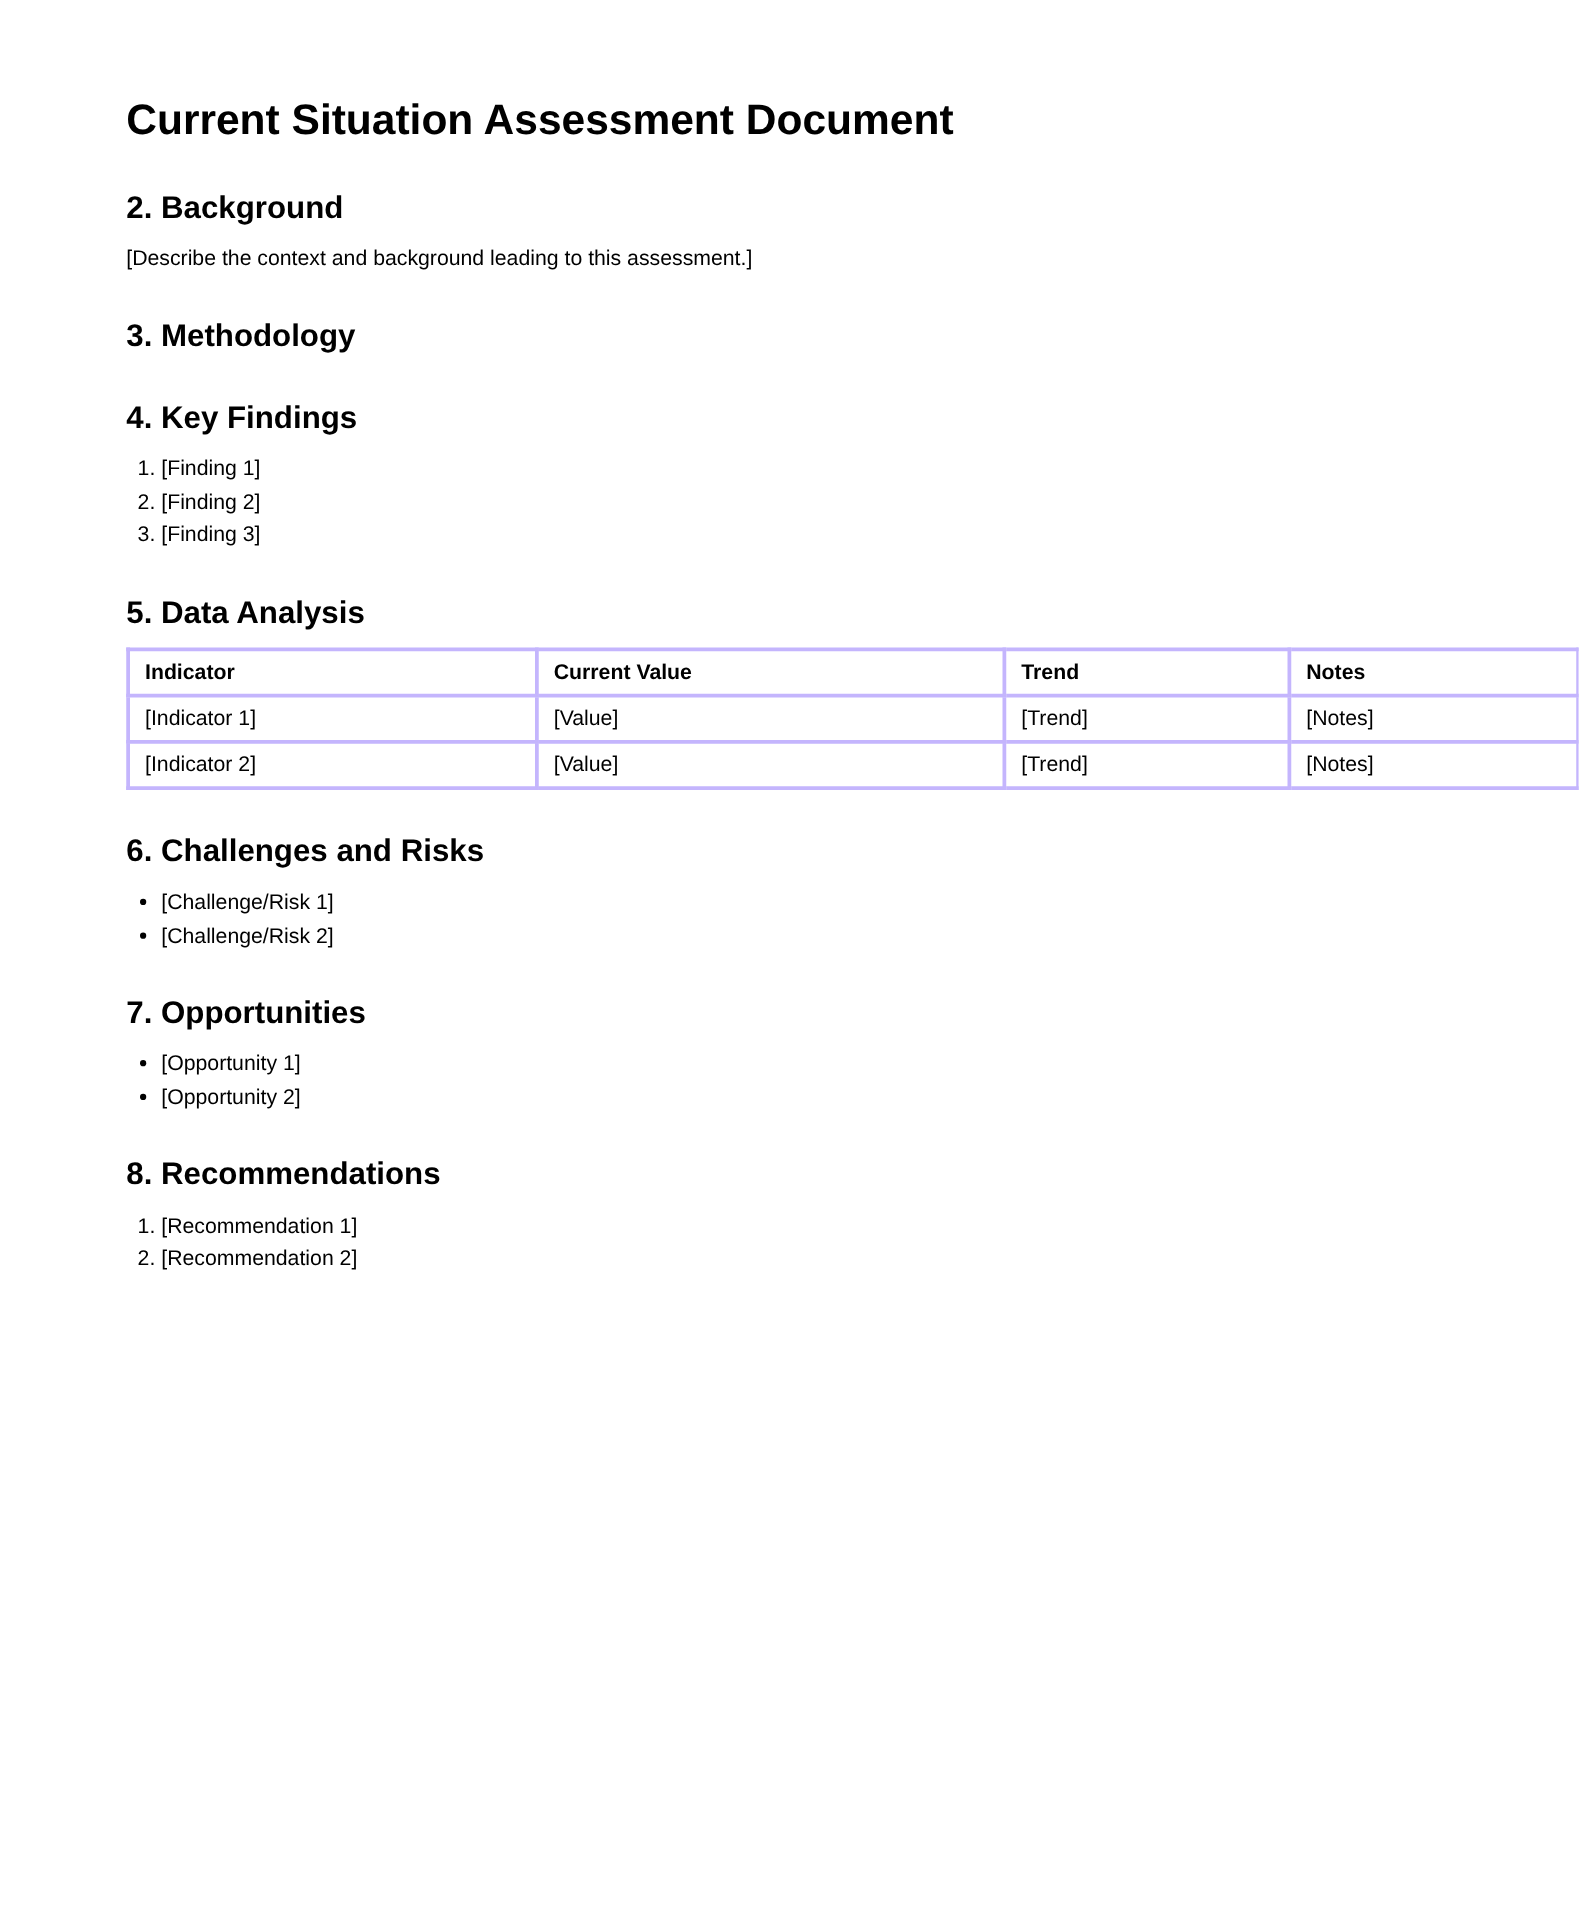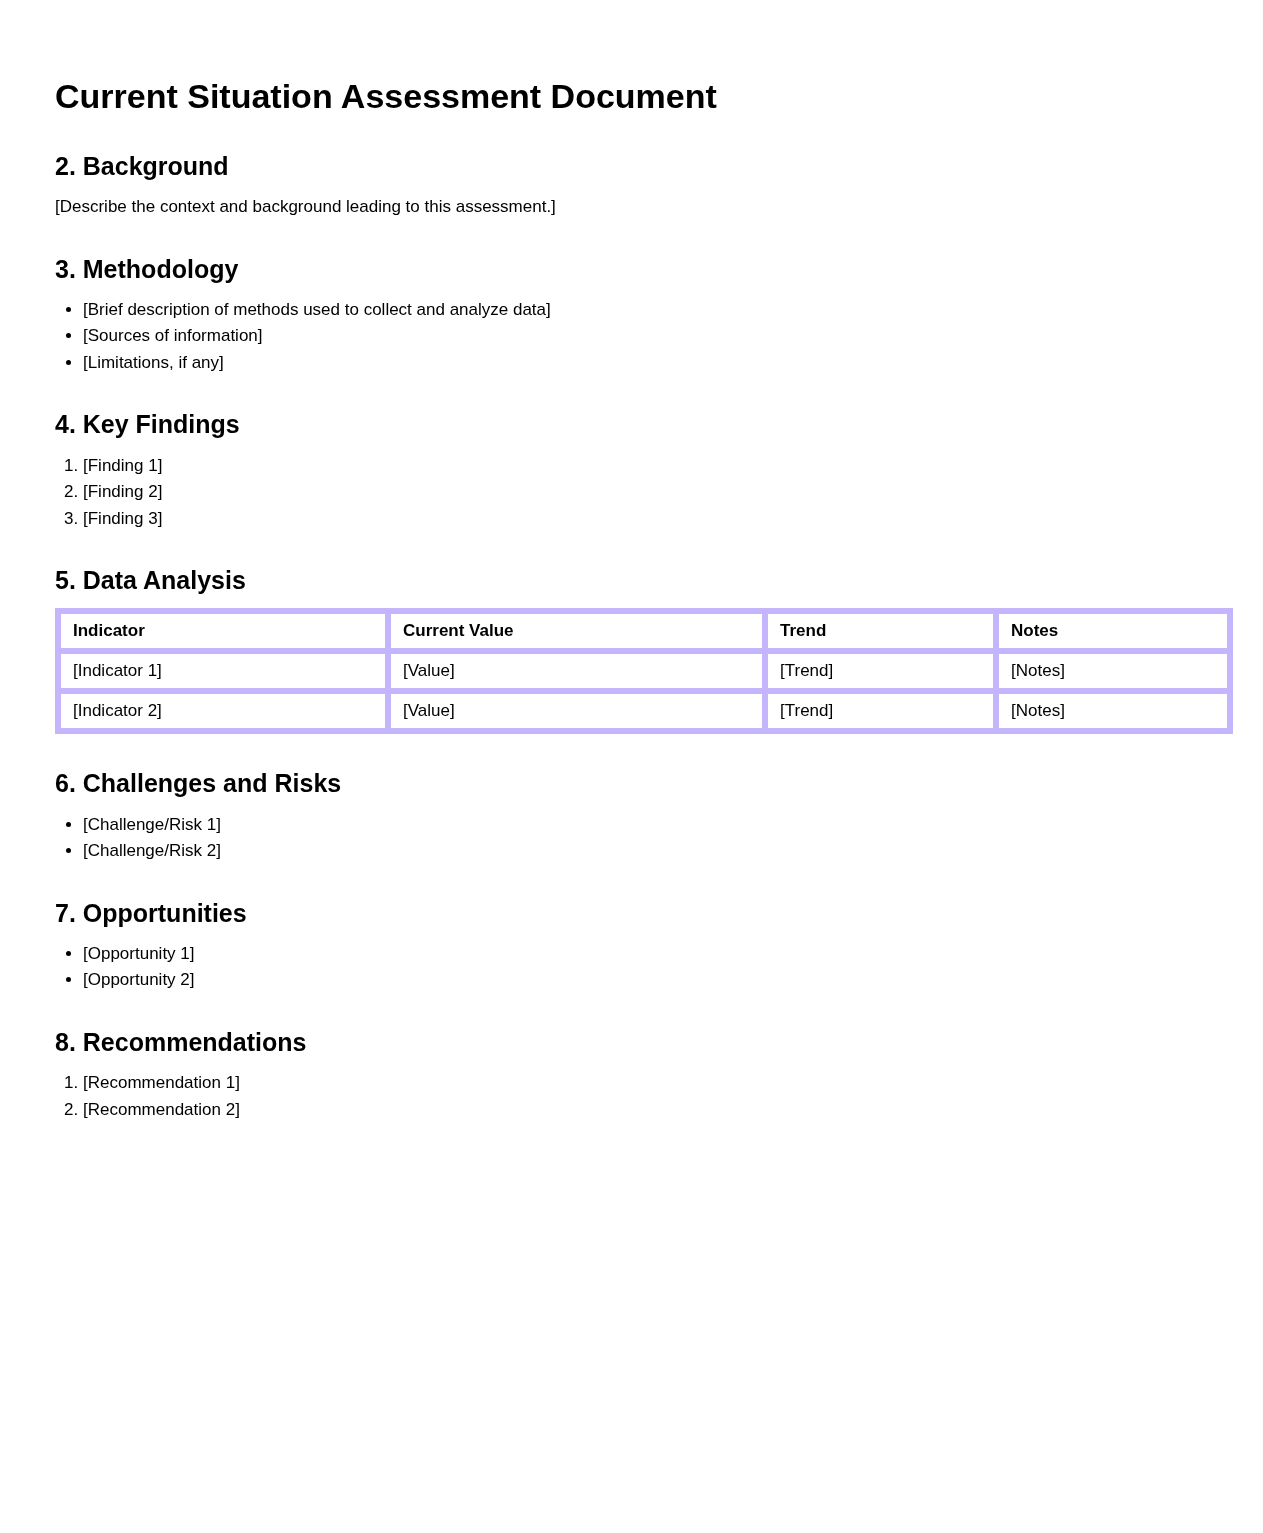--- a/index.html
+++ b/index.html
@@ -4,21 +4,21 @@
 <style>
   html, body {
     margin: 0;
     padding: 0;
     background: #ffffff;
   }
   .page {
     width: 1263px;
     height: 1358px;
     box-sizing: border-box;
-    padding: 76px 106px 40px 55px;
+    padding: 76px 106px 40px 101px;
     background: #ffffff;
     font-family: "Liberation Sans", sans-serif;
     color: #000000;
     font-size: 17px;
     line-height: 1.5;
     overflow: hidden;
   }
   h1.doc-title {
     font-size: 34px;
     line-height: 1.2;
@@ -41,21 +41,21 @@
   ul.sec-bullets li, ol.sec-numbered li {
     margin: 1px 0;
   }
   table.data-table {
     border-collapse: collapse;
     table-layout: fixed;
     width: 1052px;
     margin: 4px 0 0 0;
   }
   table.data-table th, table.data-table td {
-    border: 6px solid #c4b5fd;
+    border: 3px solid #c4b5fd;
     padding: 7px 12px;
     text-align: left;
     vertical-align: middle;
     font-size: 17px;
     line-height: 1.18;
     overflow: hidden;
   }
   table.data-table th { font-weight: bold; }
   table.data-table .col-1 { width: 300px; }
   table.data-table .col-2 { width: 347px; }
@@ -67,25 +67,20 @@
 
 <div class="page">
 
   <h1 class="doc-title">Current Situation Assessment Document</h1>
 
 
   <h2 class="sec-heading">2. Background</h2>
   <p class="sec-paragraph">[Describe the context and background leading to this assessment.]</p>
 
   <h2 class="sec-heading">3. Methodology</h2>
-  <ul class="sec-bullets">
-    <li>[Brief description of methods used to collect and analyze data]</li>
-    <li>[Sources of information]</li>
-    <li>[Limitations, if any]</li>
-  </ul>
 
   <h2 class="sec-heading">4. Key Findings</h2>
   <ol class="sec-numbered">
     <li>[Finding 1]</li>
     <li>[Finding 2]</li>
     <li>[Finding 3]</li>
   </ol>
 
   <h2 class="sec-heading">5. Data Analysis</h2>
   <table class="data-table">

